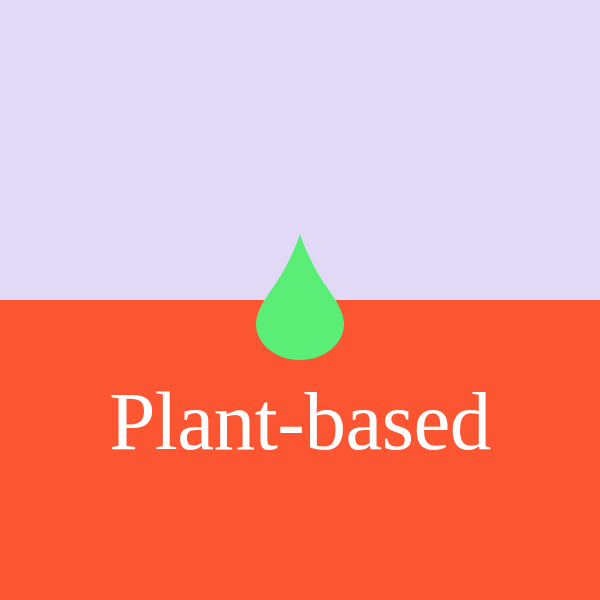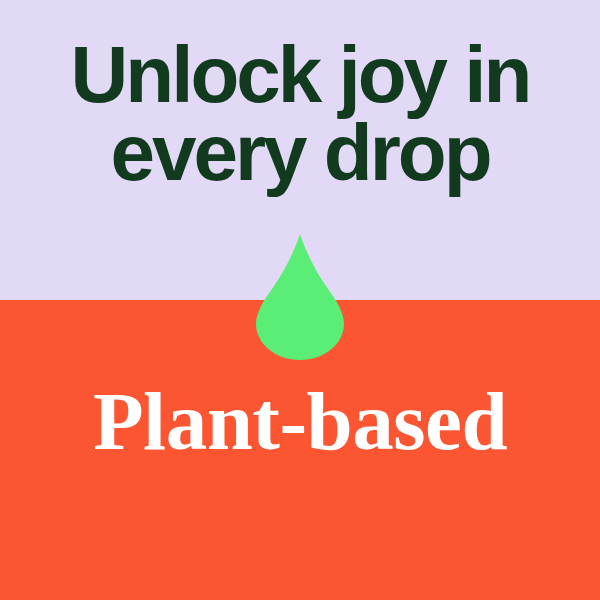--- a/index.html
+++ b/index.html
@@ -55,21 +55,21 @@
 
   
   .subheadline {
     position: absolute;
     top: 374px;
     left: 0;
     width: 600px;
     text-align: center;
     color: #ffffff;
     font-family: "Liberation Serif", serif;
-    font-weight: 700;
+    font-weight: 400;
     font-size: 83px;
     line-height: 1.14;
     letter-spacing: -0.5px;
     white-space: nowrap;
   }
   .subheadline .line {
     display: block;
   }
 
   
@@ -88,24 +88,20 @@
 </style>
 </head>
 <body>
 
 <div id="poster">
 
   <div class="band band-top"></div>
 
   <div class="band band-bottom"></div>
 
-  <div class="headline">
-    <span class="line">Unlock joy in</span>
-    <span class="line">every drop</span>
-  </div>
 
   <div class="droplet">
     <svg viewBox="0 0 88 126" xmlns="http://www.w3.org/2000/svg" aria-hidden="true">
       <path d="M44 0
                C 44 0, 52 26, 70 52
                C 80 66, 88 78, 88 90
                C 88 110, 68 126, 44 126
                C 20 126, 0 110, 0 90
                C 0 78, 8 66, 18 52
                C 36 26, 44 0, 44 0 Z" fill="#5AEE76"></path>

